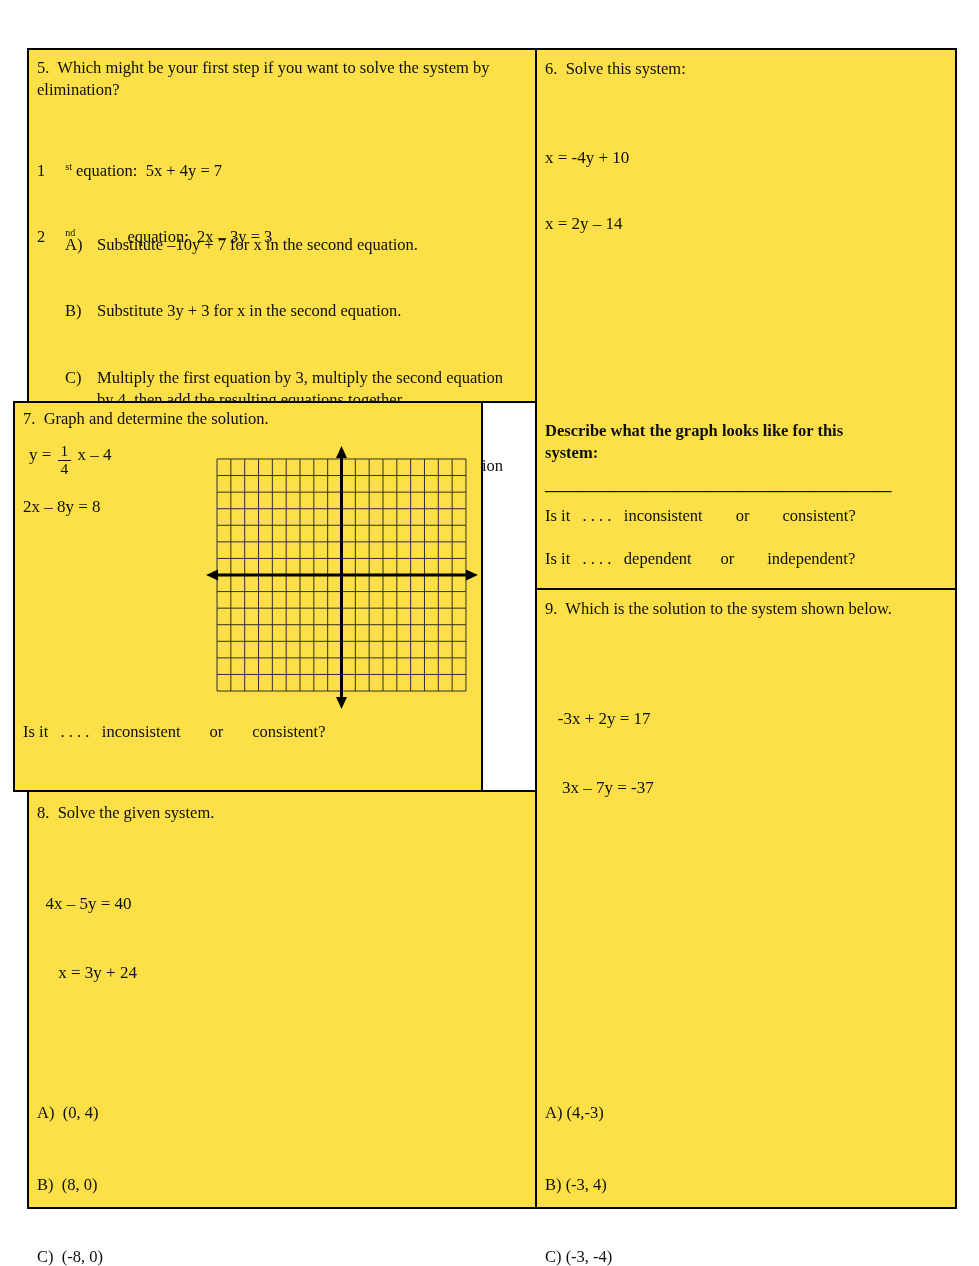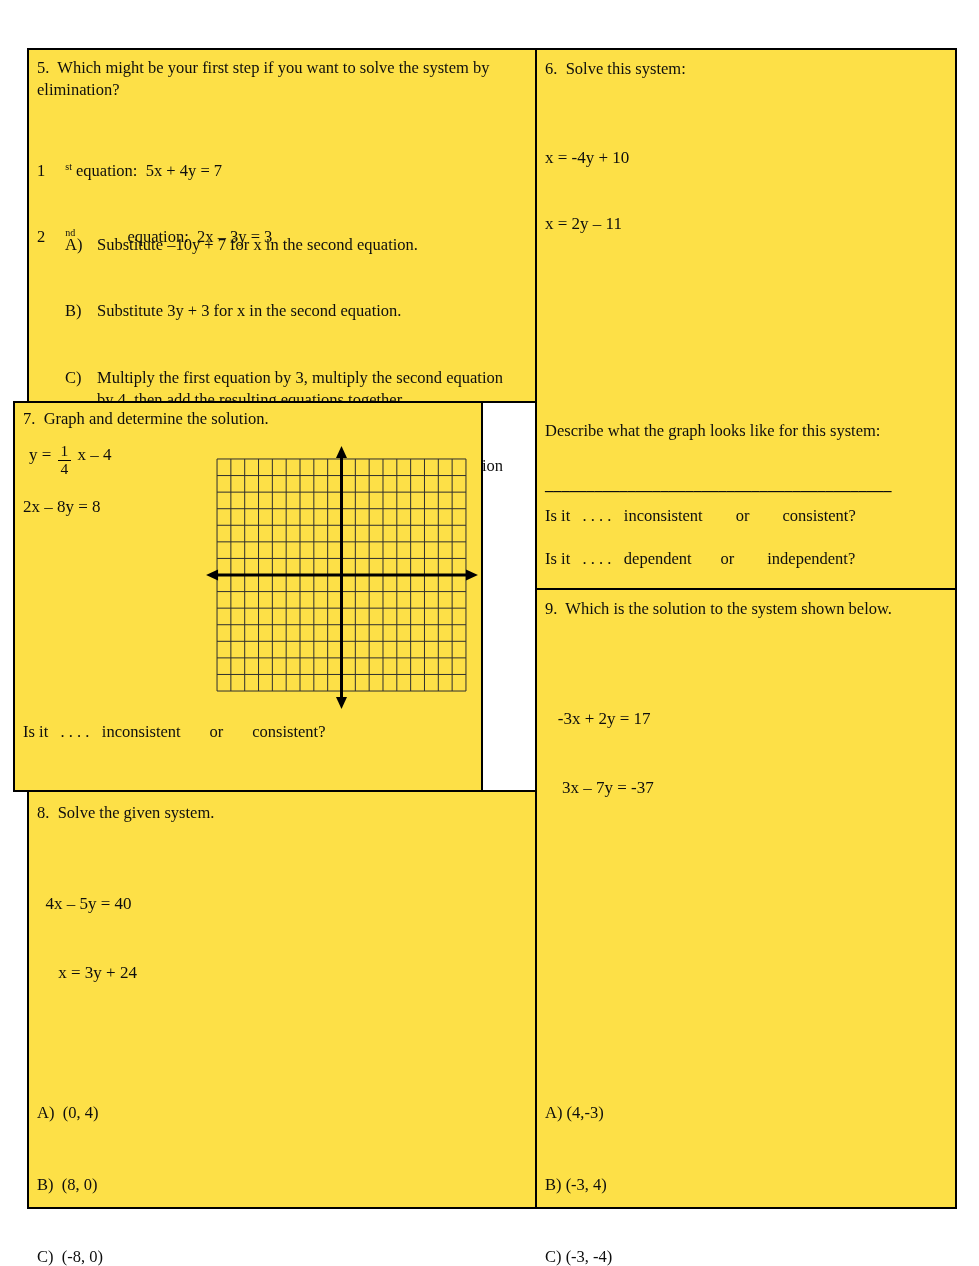--- a/index.html
+++ b/index.html
@@ -107,23 +107,23 @@
       <div>C)  (-8, 0)</div>
       
       
     </div>
   </div>
 
   <div class="cell" style="left:535px;top:48px;width:422px;height:542px;">
     <div class="blk" style="left:8px;top:8px;">6.  Solve this system:</div>
     <div class="blk eq" style="left:8px;top:53px;line-height:22px;">
       <div style="white-space:pre;">x = -4y + 10</div>
-      <div style="white-space:pre;">x = 2y – 11</div>
+      <div style="white-space:pre;">x = 2y – 14</div>
     </div>
-    <div class="blk" style="left:8px;top:370px;width:345px;">Describe what the graph looks like for this system:</div>
+    <div class="blk" style="left:8px;top:370px;width:345px;font-weight:bold;">Describe what the graph looks like for this system:</div>
     <div class="blk blankline" style="left:8px;top:424px;">__________________________________________</div>
     <div class="blk" style="left:8px;top:455px;">Is it   . . . .   inconsistent        or        consistent?</div>
     <div class="blk" style="left:8px;top:498px;">Is it   . . . .   dependent       or        independent?</div>
   </div>
 
   <div class="cell" style="left:535px;top:588px;width:422px;height:621px;">
     <div class="blk" style="left:8px;top:8px;width:362px;">9.  Which is the solution to the system shown below.</div>
     <div class="blk eq" style="left:8px;top:71px;">
       <div style="white-space:pre;">   -3x + 2y = 17</div>
       <div style="white-space:pre;">    3x – 7y = -37</div>

